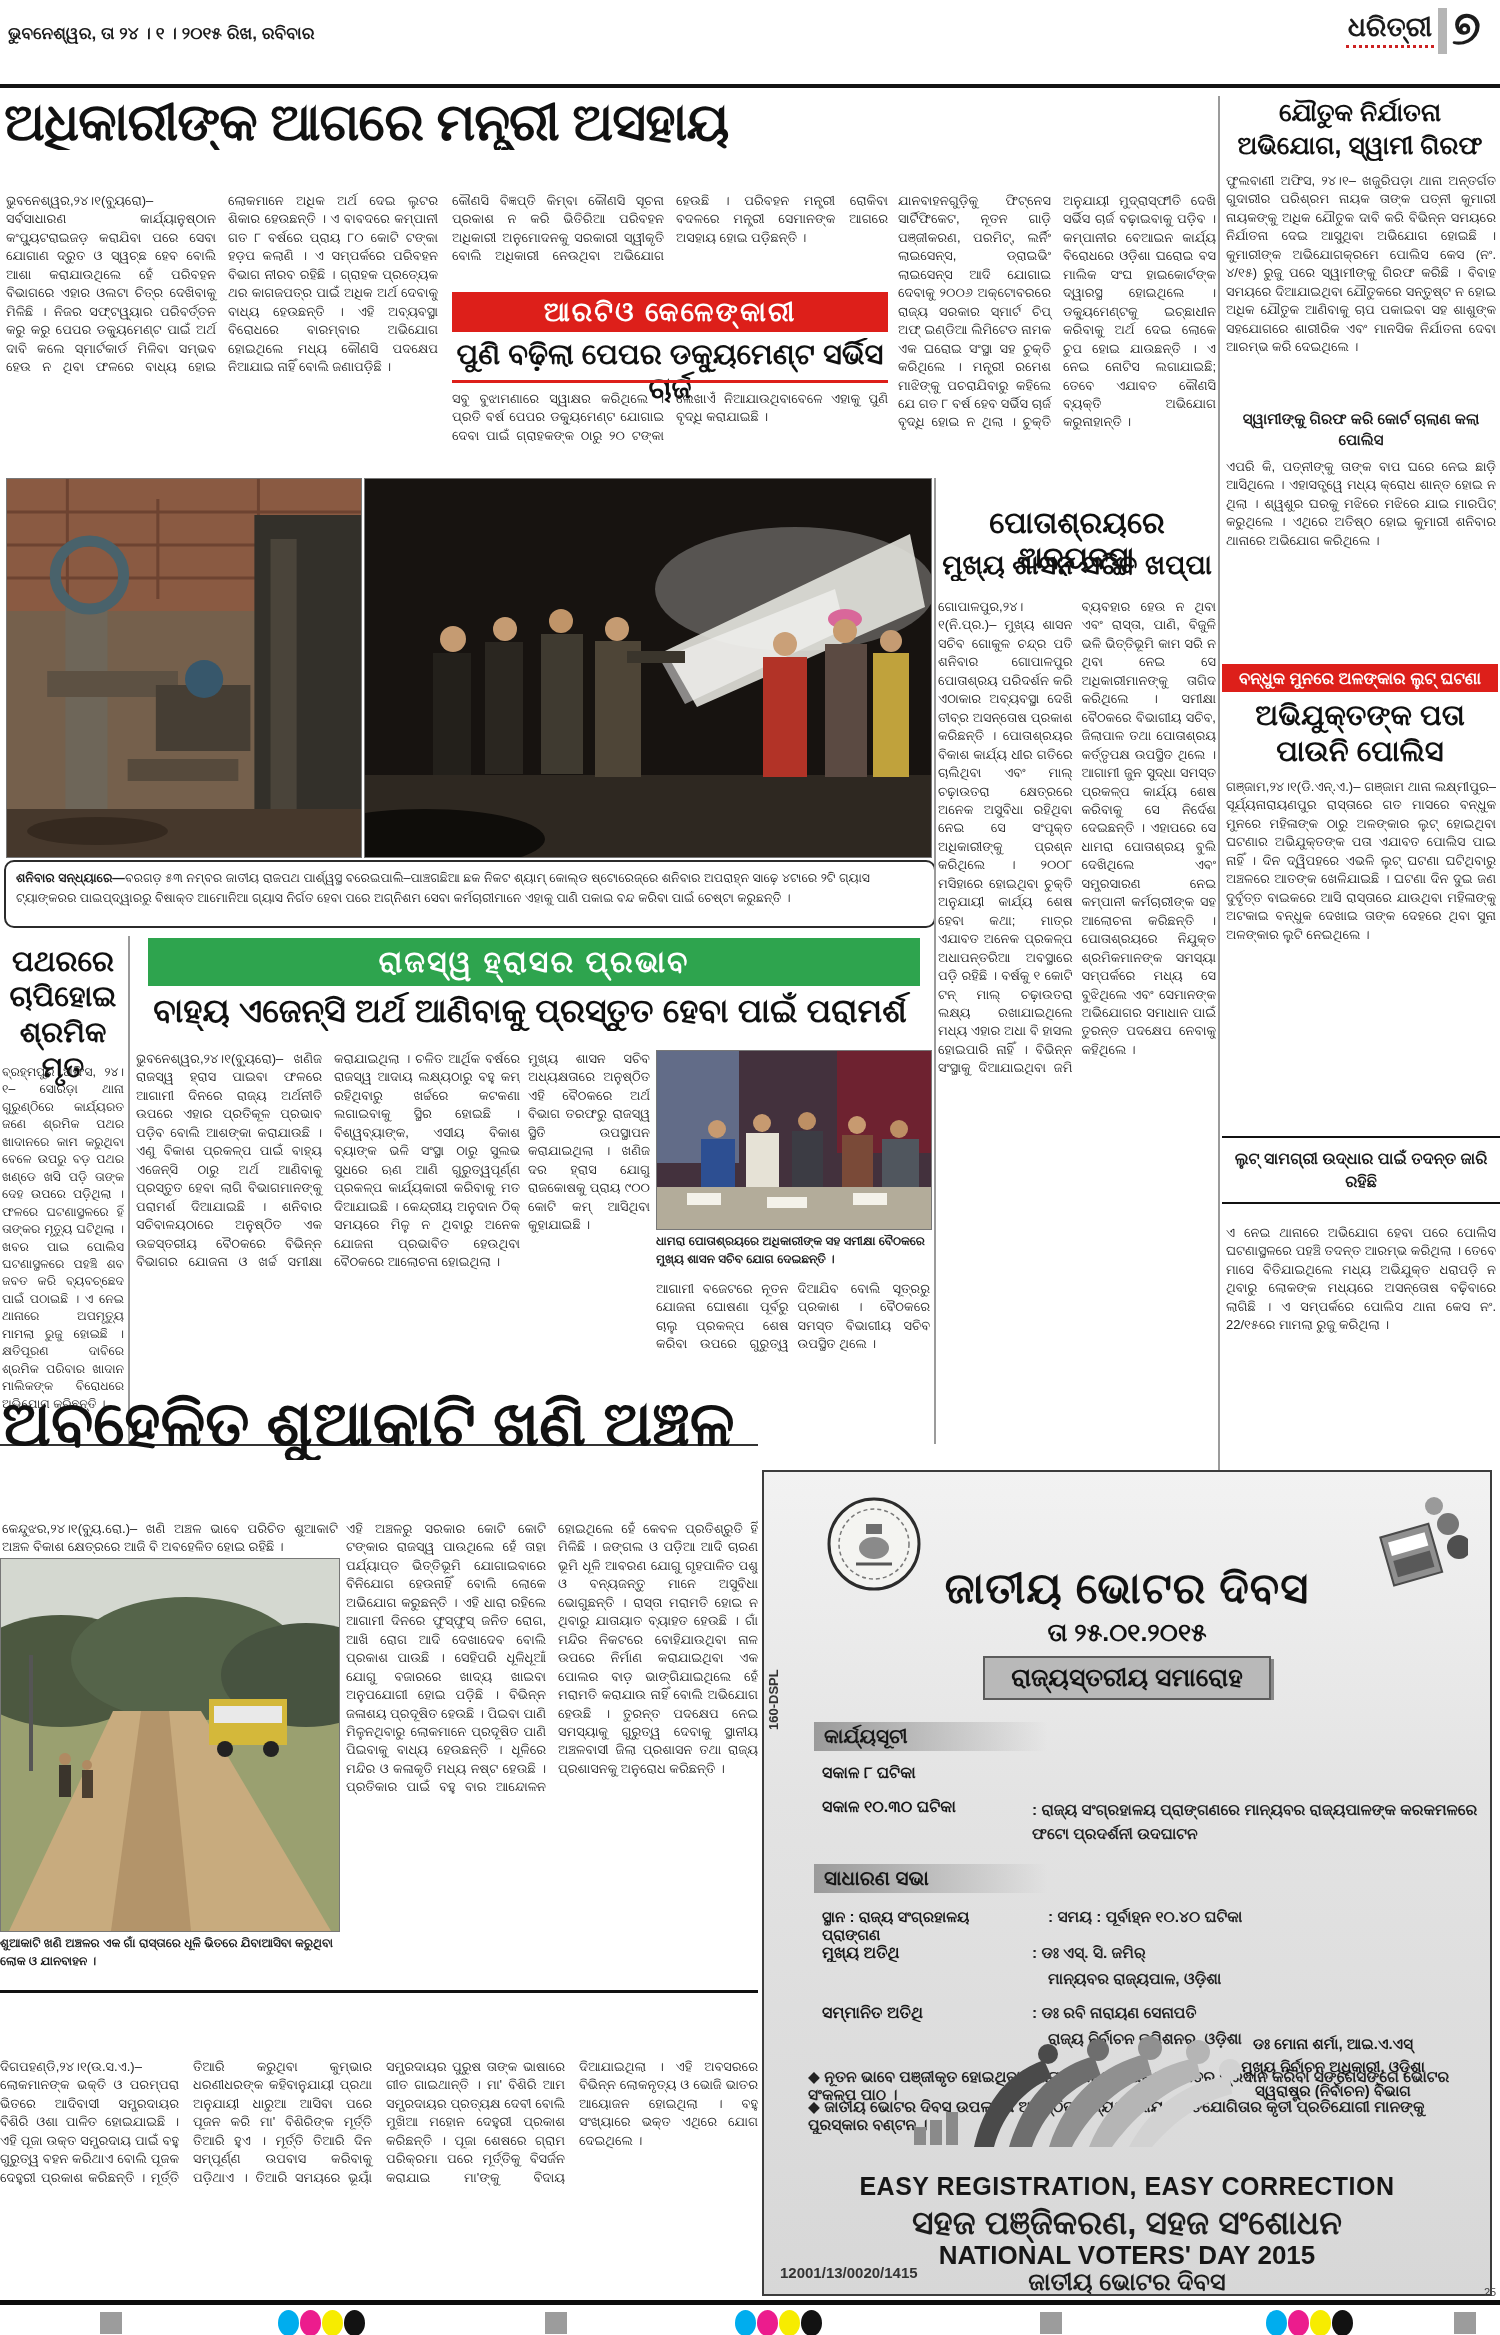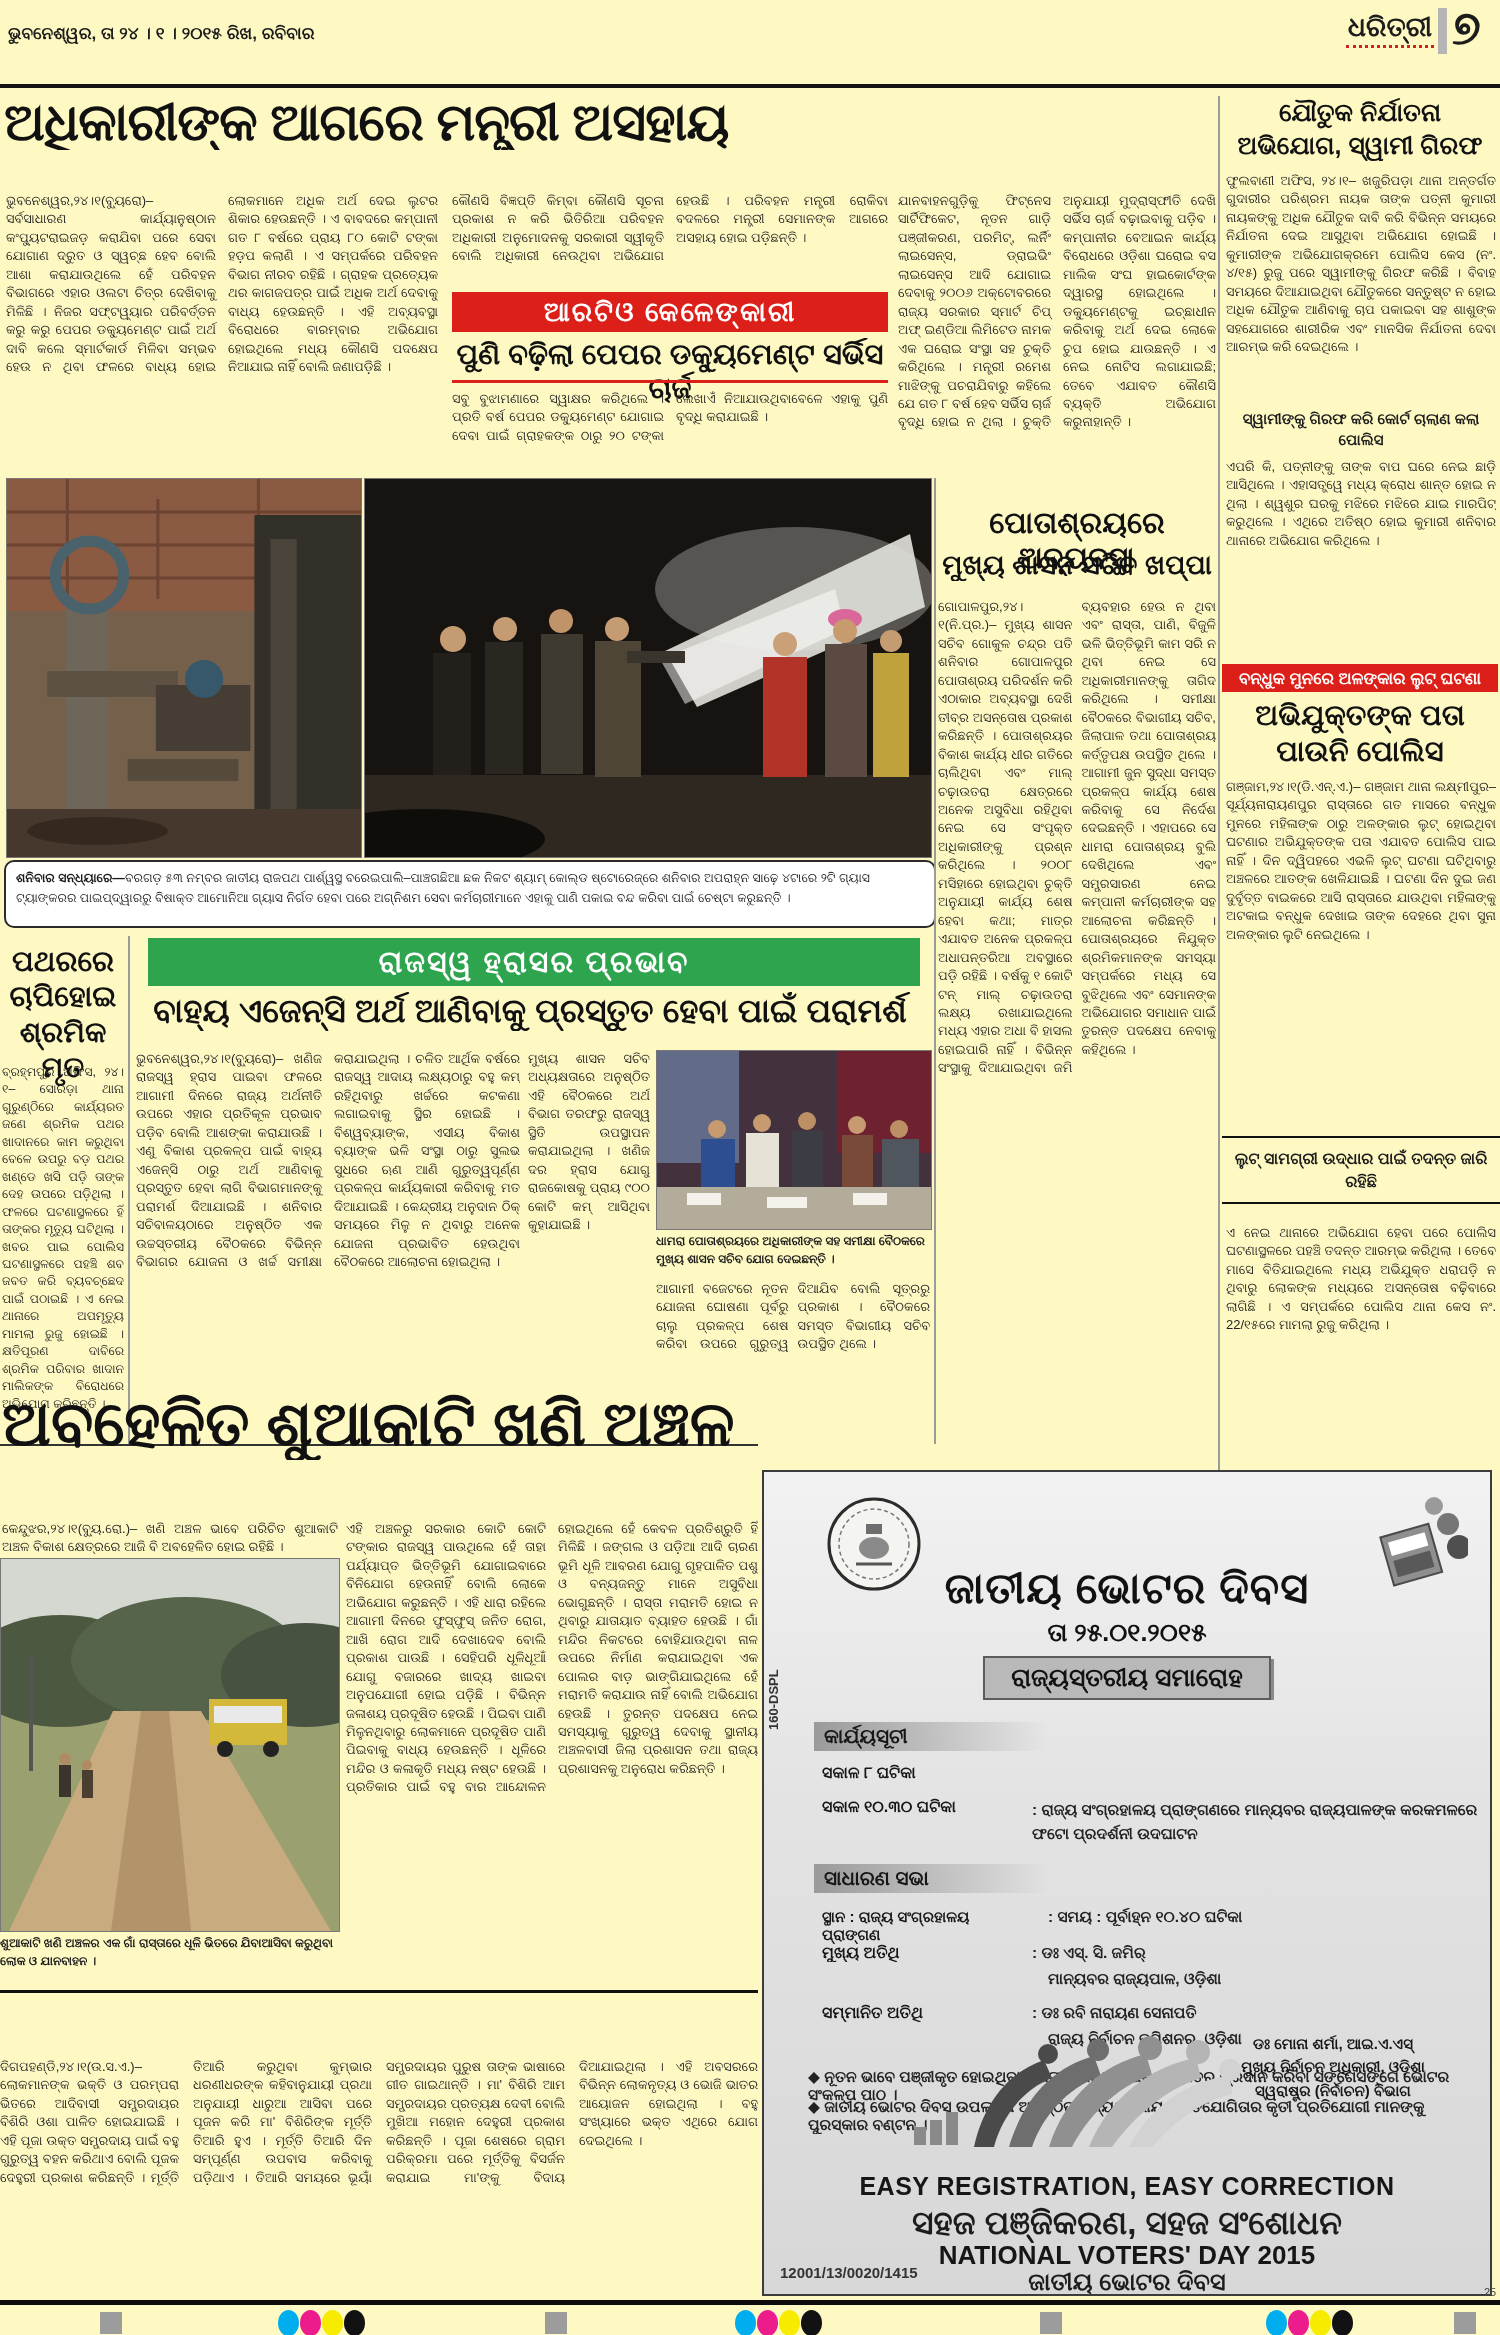--- a/index.html
+++ b/index.html
@@ -1,16 +1,16 @@
 <!DOCTYPE html>
 <html><head>
 <meta charset="utf-8">
 <style>
   html,body{margin:0;padding:0;background:#e9e9e9;}
-  .page{position:relative;width:1500px;height:2335px;background:#fef9c3;margin:0 auto;overflow:hidden;
+  .page{position:relative;width:1500px;height:2335px;background:#ffffff;margin:0 auto;overflow:hidden;
         font-family:"Liberation Sans","DejaVu Sans",sans-serif;color:#1c1c1c;}
   .abs{position:absolute;overflow:hidden;}
   .just{text-align:justify;font-size:13px;line-height:1.42;color:#222;}
   .cols2{column-count:2;column-gap:12px;}
   .cols4{column-count:4;column-gap:14px;}
   .bold{font-weight:bold;}
   .center{text-align:center;}
   .rule{background:#141414;}
   .vrule{background:#9b9b9b;}
   .kicker-red{background:#dd1f1a;color:#fff;font-weight:bold;text-align:center;}

